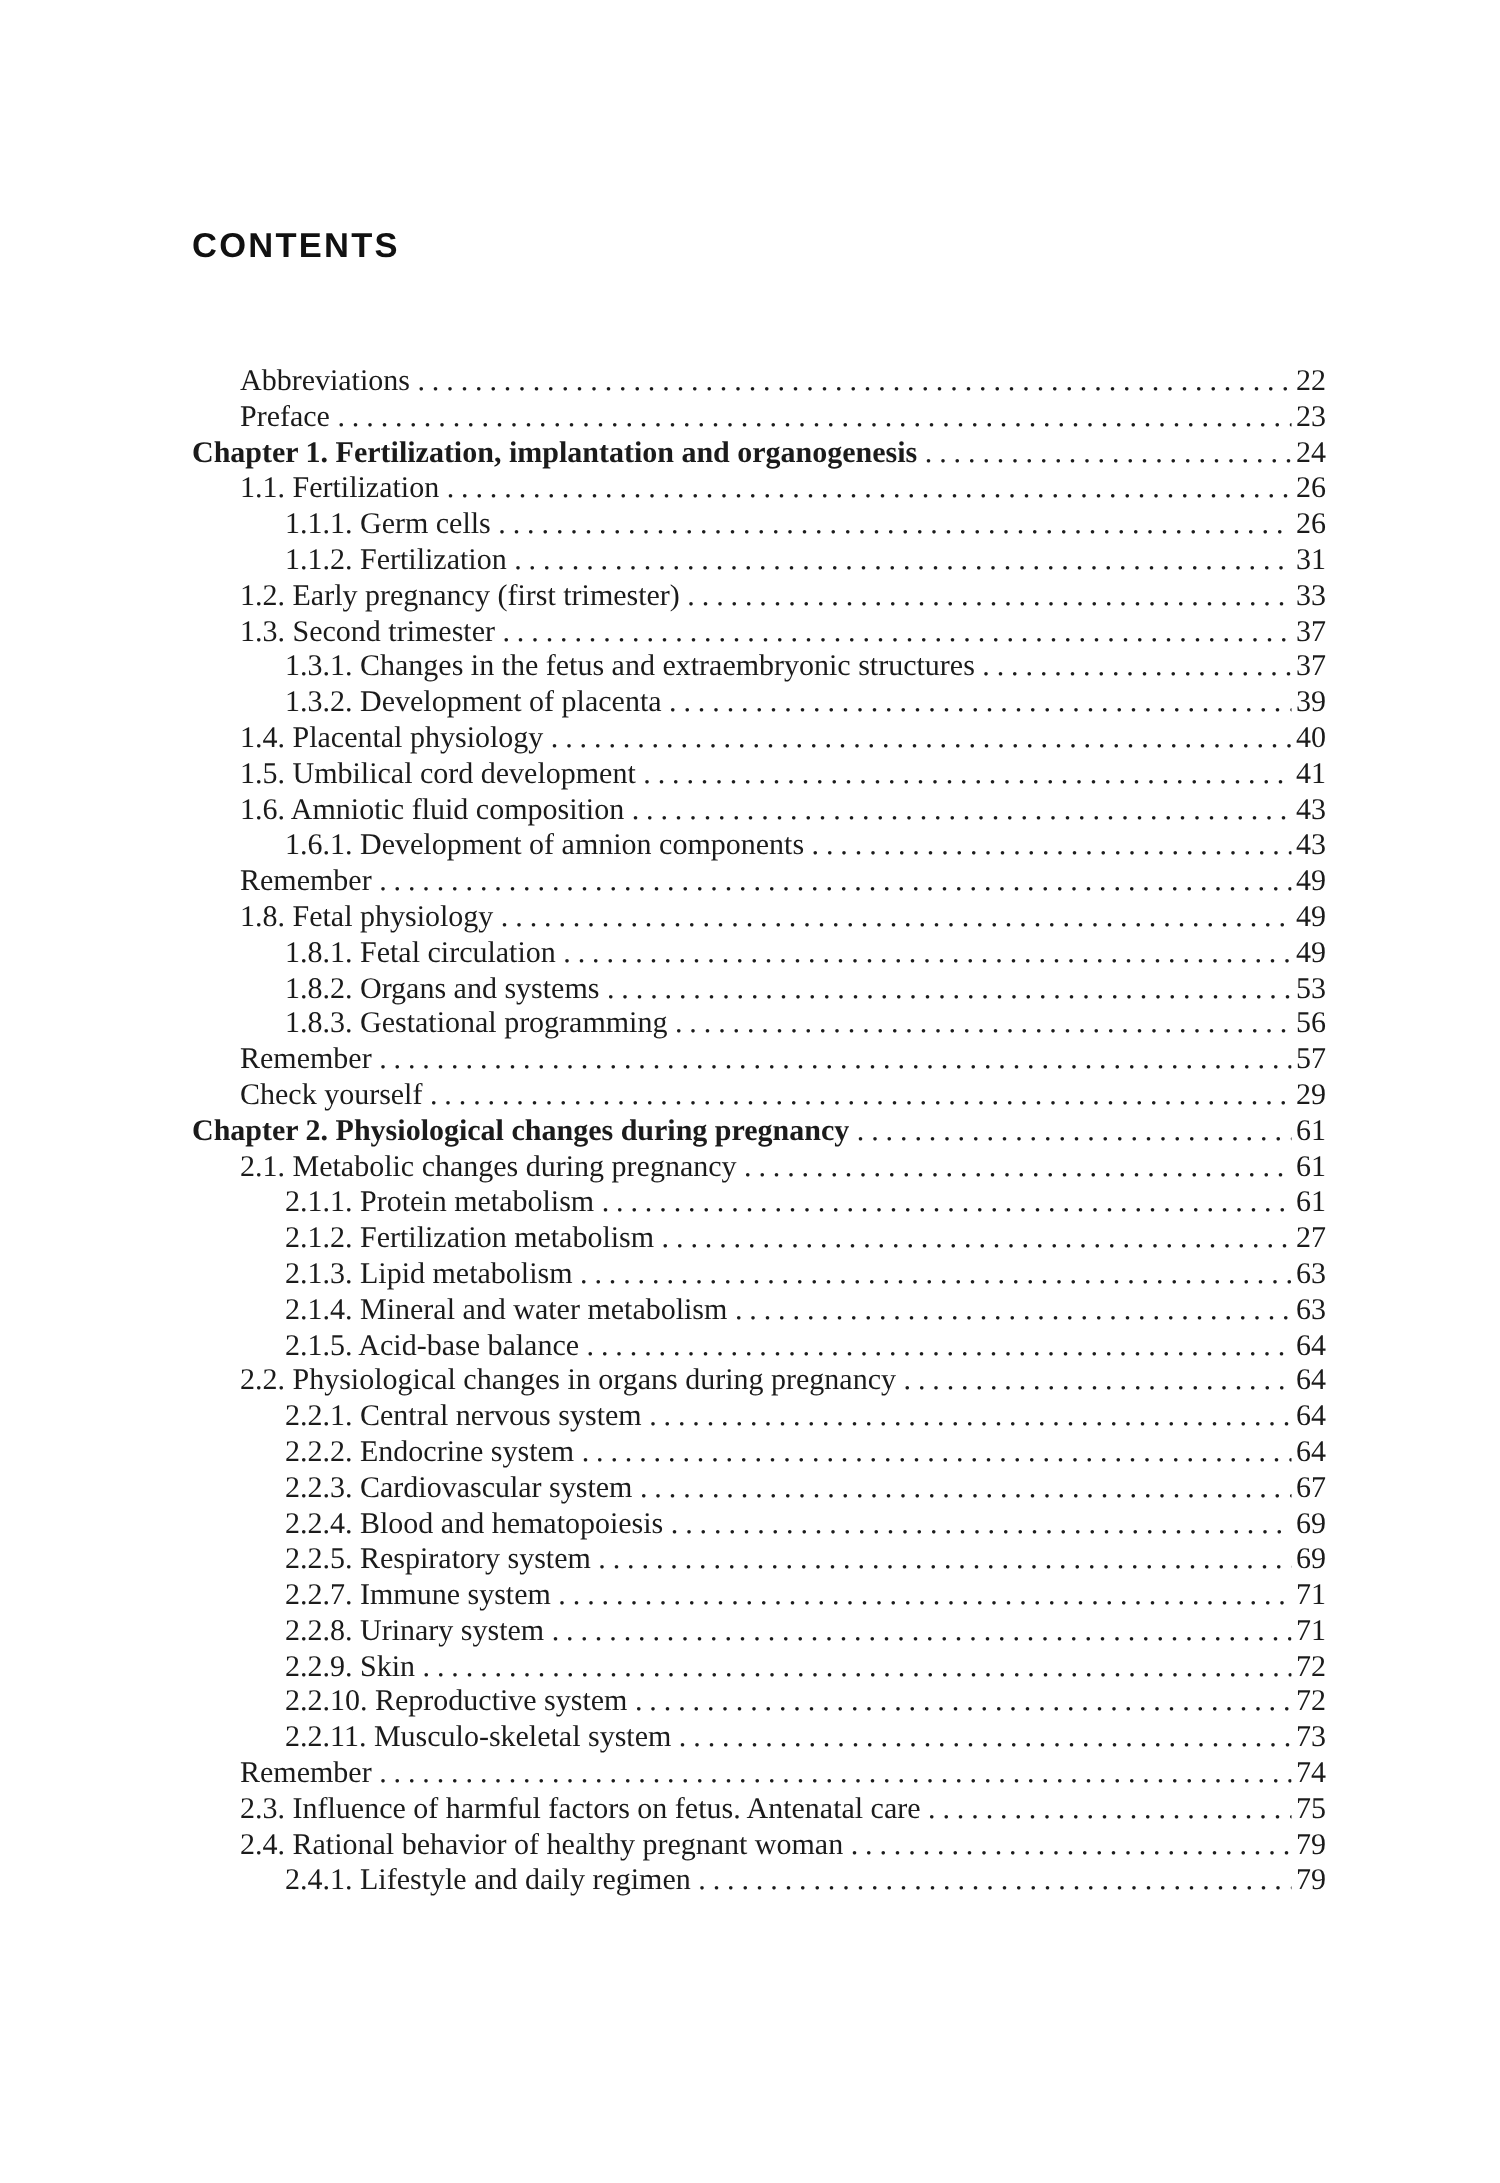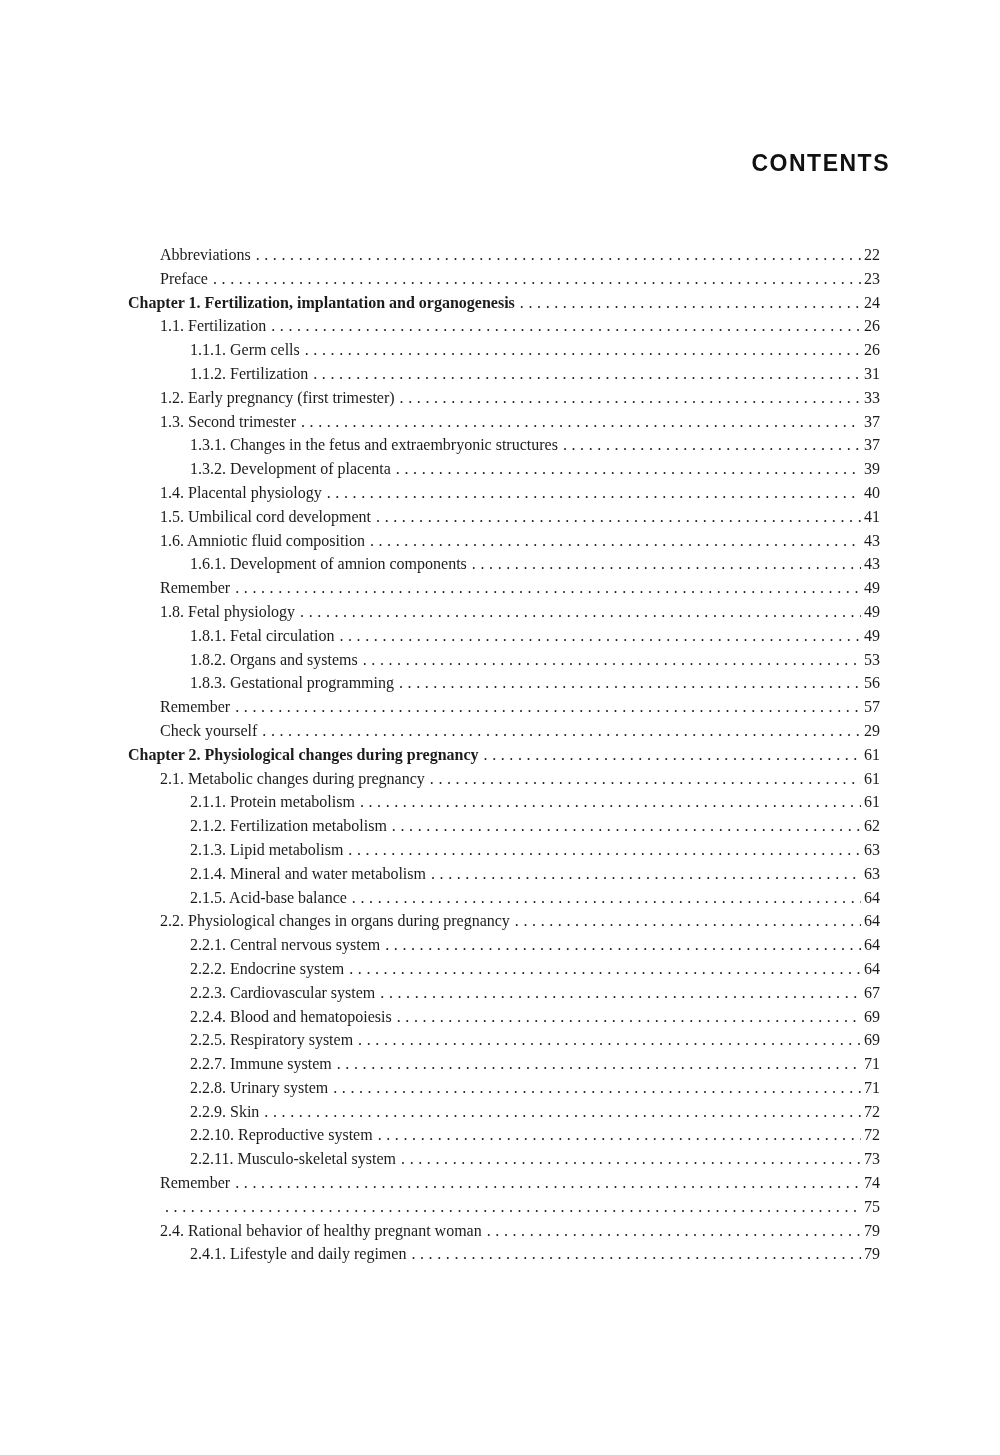--- a/index.html
+++ b/index.html
@@ -19,26 +19,26 @@
     width: 1000px;
     height: 1455px;
     padding: 150px 110px 40px 128px;
     position: relative;
   }
   .title {
     font-family: "Liberation Sans", "DejaVu Sans", sans-serif;
     font-weight: bold;
     font-size: 23px;
     letter-spacing: 1.5px;
-    text-align: right;
+    text-align: left;
     margin: 0 0 66px 0;
     color: #111;
   }
   .toc {
-    font-size: 16px;
+    font-size: 20px;
   }
   .row {
     display: flex;
     align-items: baseline;
     height: 23.8px;
     line-height: 23.8px;
     white-space: nowrap;
   }
   .row.level-1 { padding-left: 32px; }
   .row.level-2 { padding-left: 62px; }
@@ -186,21 +186,21 @@
     <span class="pagenum">61</span>
   </div>
       <div class="row level-2">
     <span class="label">2.1.1. Protein metabolism</span>
     <span class="leader"></span>
     <span class="pagenum">61</span>
   </div>
       <div class="row level-2">
     <span class="label">2.1.2. Fertilization metabolism</span>
     <span class="leader"></span>
-    <span class="pagenum">62</span>
+    <span class="pagenum">27</span>
   </div>
       <div class="row level-2">
     <span class="label">2.1.3. Lipid metabolism</span>
     <span class="leader"></span>
     <span class="pagenum">63</span>
   </div>
       <div class="row level-2">
     <span class="label">2.1.4. Mineral and water metabolism</span>
     <span class="leader"></span>
     <span class="pagenum">63</span>
@@ -264,20 +264,21 @@
     <span class="label">2.2.11. Musculo-skeletal system</span>
     <span class="leader"></span>
     <span class="pagenum">73</span>
   </div>
       <div class="row level-1">
     <span class="label">Remember</span>
     <span class="leader"></span>
     <span class="pagenum">74</span>
   </div>
       <div class="row level-1">
+    <span class="label">2.3. Influence of harmful factors on fetus. Antenatal care</span>
     <span class="leader"></span>
     <span class="pagenum">75</span>
   </div>
       <div class="row level-1">
     <span class="label">2.4. Rational behavior of healthy pregnant woman</span>
     <span class="leader"></span>
     <span class="pagenum">79</span>
   </div>
       <div class="row level-2">
     <span class="label">2.4.1. Lifestyle and daily regimen</span>

